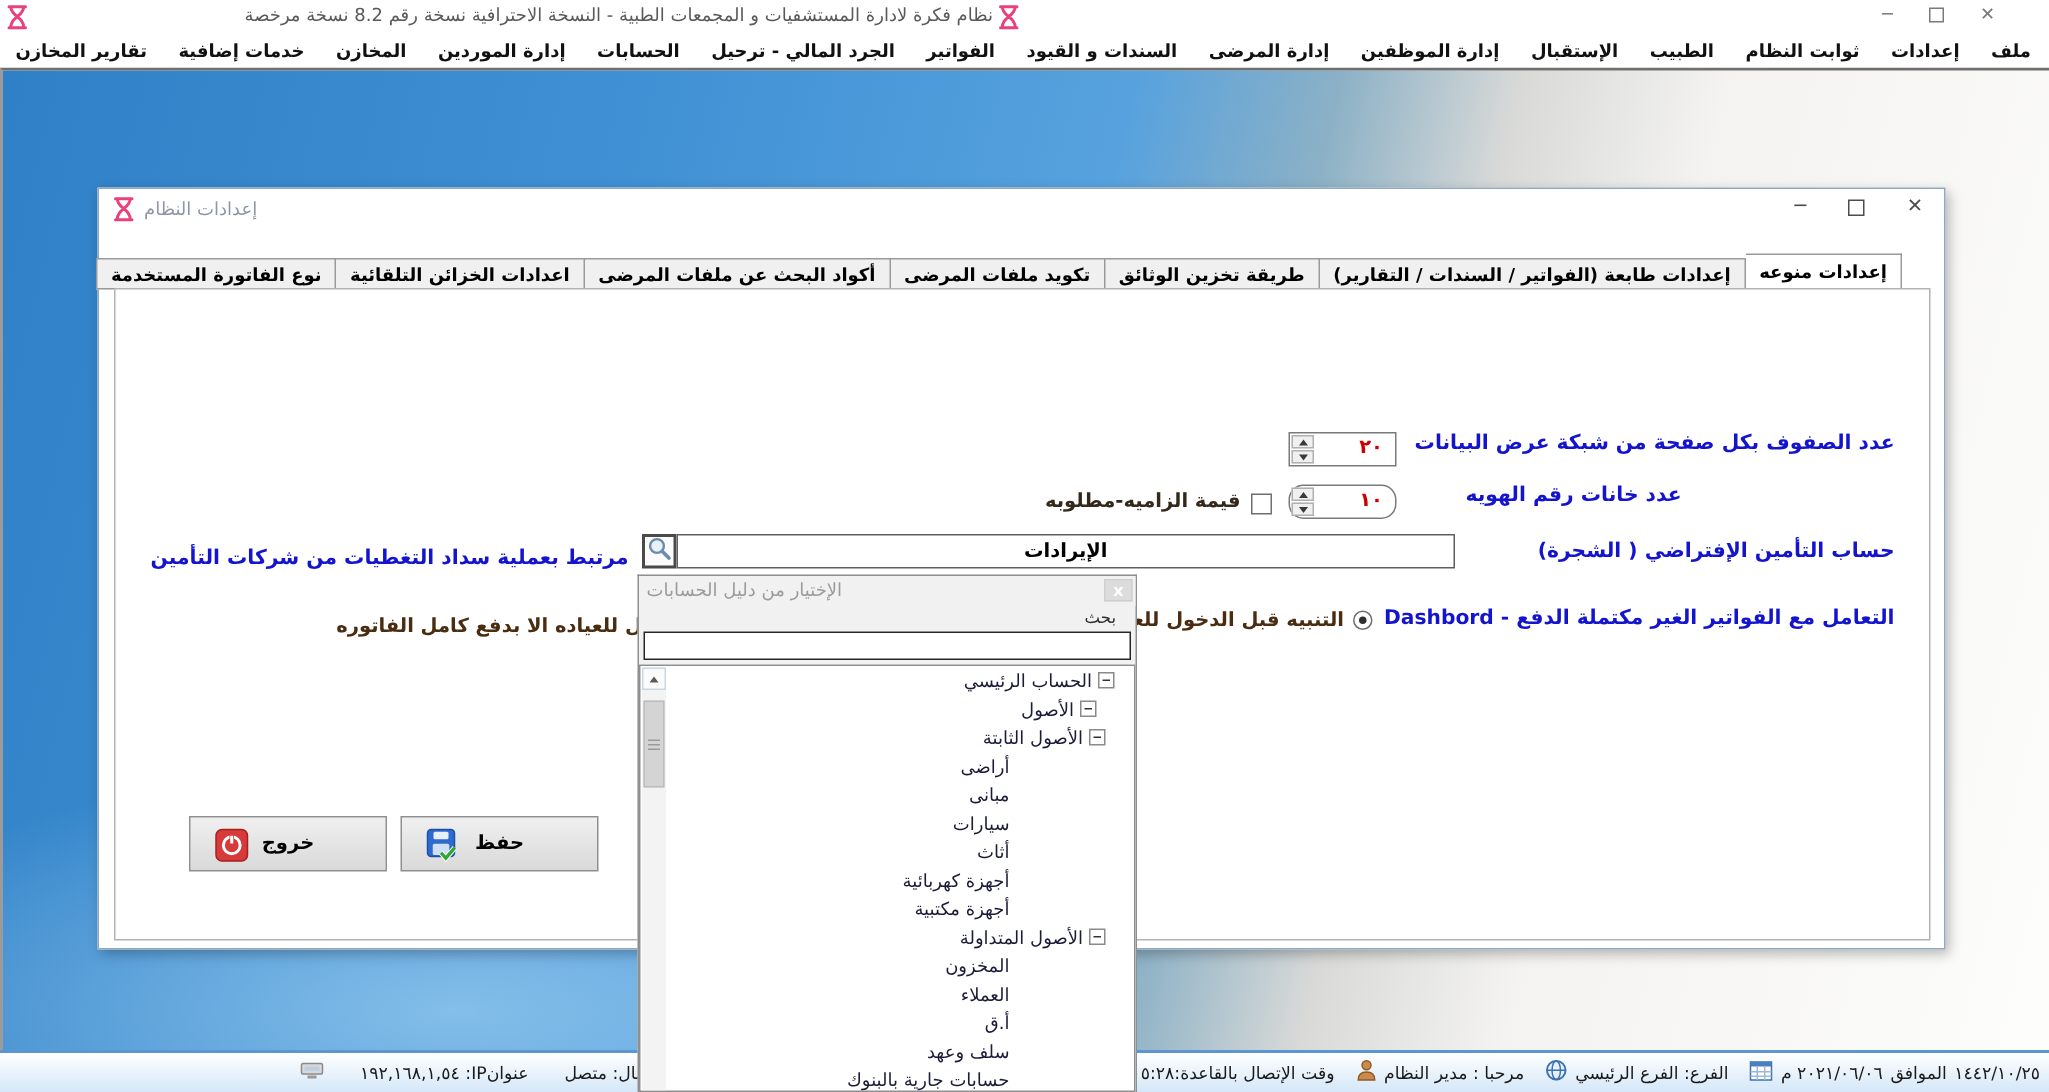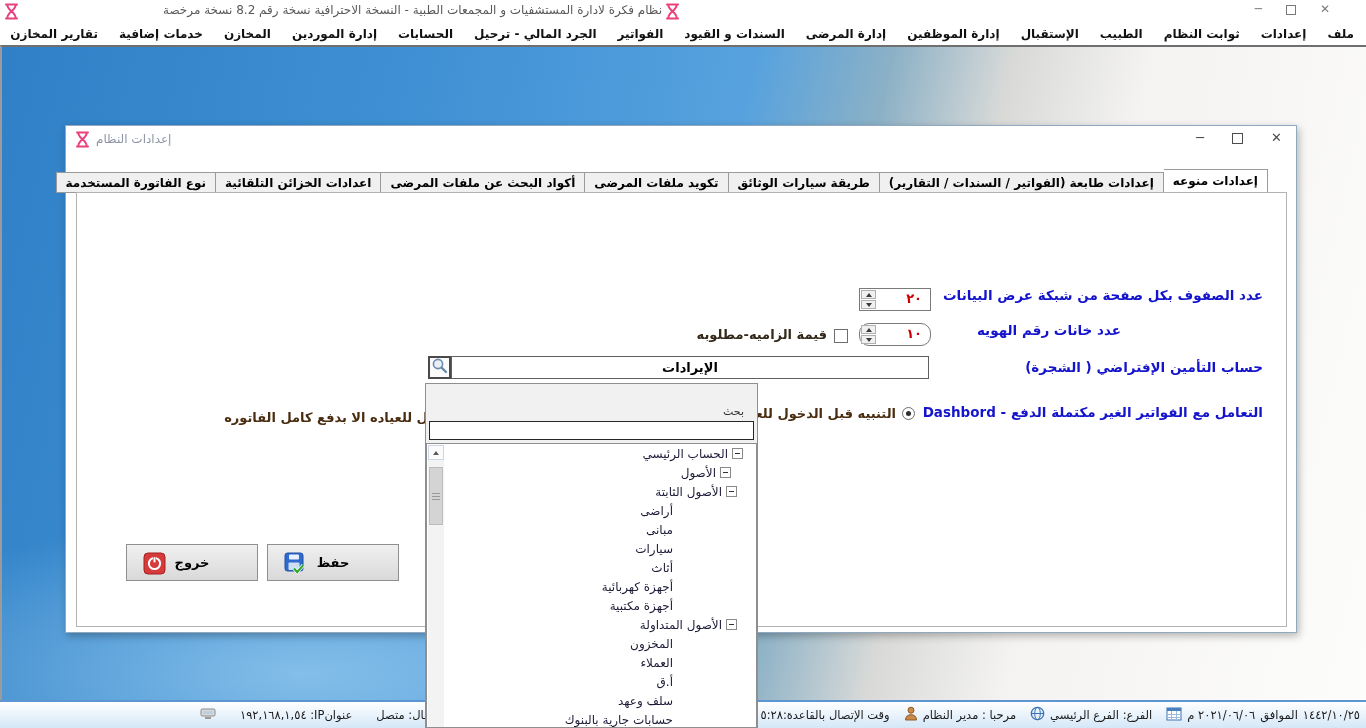--- a/index.html
+++ b/index.html
@@ -54,21 +54,21 @@
   .spin .val{position:absolute;right:8px;top:2px;font-size:13px;font-weight:bold;color:#cc0000;}
   .spin .btns{position:absolute;left:1px;top:1px;width:15px;height:19px;display:flex;flex-direction:column;gap:1px;}
   .spin .btns i{flex:1;background:#f0f0f0;border:1px solid #b0b0b0;display:flex;align-items:center;justify-content:center;}
   .tri-u{width:0;height:0;border-left:3px solid transparent;border-right:3px solid transparent;border-bottom:4px solid #3a3a3a;}
   .tri-d{width:0;height:0;border-left:3px solid transparent;border-right:3px solid transparent;border-top:4px solid #3a3a3a;}
 
   .chk{position:absolute;width:14px;height:14px;border:1px solid #6e6e6e;background:#fff;}
   .radio{position:absolute;width:13px;height:13px;border:1px solid #6e6e6e;border-radius:50%;background:#fff;}
   .radio.sel::after{content:"";position:absolute;left:3px;top:3px;width:5px;height:5px;border-radius:50%;background:#2f2f2f;}
 
-  .txt-ins{position:absolute;left:385px;top:230px;width:478px;height:23px;border:1px solid #5f5f5f;background:#fff;
+  .txt-ins{position:absolute;left:385px;top:230px;width:519px;height:23px;border:1px solid #5f5f5f;background:#fff;
     text-align:center;font-size:13px;font-weight:bold;color:#000;line-height:21px;}
   .mag-btn{position:absolute;left:362px;top:230px;width:23px;height:23px;border:2px solid #4a4a4a;background:#fbfbfb;
     display:flex;align-items:center;justify-content:center;cursor:pointer;}
 
   .btn{position:absolute;width:132px;height:37px;background:linear-gradient(#f0f0f0,#d9d9d9);
     border:1px solid #8f8f8f;cursor:pointer;}
   .btn .btn-text{position:absolute;left:0;top:0;width:100%;height:100%;display:flex;align-items:center;justify-content:center;
     font-size:13px;font-weight:bold;color:#000;}
   .btn svg{position:absolute;left:16px;top:7px;}
 
@@ -149,21 +149,21 @@
     <span class="dlg-title">إعدادات النظام</span>
     <div class="dlg-ctrls">
       <span>─</span>
       <span class="glyph-box" style="border-color:#4d4d4d;width:11px;height:11px;"></span>
       <span>✕</span>
     </div>
 
     <div class="tabstrip">
       <span class="tab active">إعدادات منوعه</span>
       <span class="tab">إعدادات طابعة (الفواتير / السندات / التقارير)</span>
-      <span class="tab">طريقة سيارات الوثائق</span>
+      <span class="tab">طريقة تخزين الوثائق</span>
       <span class="tab">تكويد ملفات المرضى</span>
       <span class="tab">أكواد البحث عن ملفات المرضى</span>
       <span class="tab">اعدادات الخزائن التلقائية</span>
       <span class="tab">نوع الفاتورة المستخدمة</span>
     </div>
 
     <div class="panel"></div>
 
     <span class="lblB" style="right:33px;top:161px;">عدد الصفوف بكل صفحة من شبكة عرض البيانات</span>
     <div class="spin" style="left:793px;top:162px;">
@@ -196,20 +196,21 @@
     <span class="lblB" style="right:33px;top:233px;">حساب التأمين الإفتراضي ( الشجرة)</span>
     <div class="txt-ins">الإيرادات</div>
     <div class="mag-btn">
       <span>
         <svg width="17" height="17" viewBox="0 0 17 17">
             <circle cx="7" cy="7" r="4.6" fill="#e9f0f7" stroke="#6b8cae" stroke-width="1.6"></circle>
             <line x1="10.6" y1="10.6" x2="15" y2="15" stroke="#6b8cae" stroke-width="2.4" stroke-linecap="round"></line>
           </svg>
       </span>
     </div>
+    <span class="lblB" style="right:877px;top:238px;">مرتبط بعملية سداد التغطيات من شركات التأمين</span>
 
     <span class="lblB" style="right:33px;top:278px;">التعامل مع الفواتير الغير مكتملة الدفع - Dashbord</span>
     <span class="radio sel" style="left:836px;top:281px;"></span>
     <span class="lblD" style="right:400px;top:280px;color:#4a2d10;">التنبيه قبل الدخول للعيادة</span>
     <span class="radio" style="left:432px;top:284px;"></span>
     <span class="lblD" style="right:807px;top:284px;color:#4a2d10;">منع الدخول للعياده الا بدفع كامل الفاتوره</span>
 
     <div class="btn" style="left:201px;top:418px;">
       <svg width="23" height="23" viewBox="0 0 23 23">
         <rect x="1" y="1" width="18" height="18" rx="2.5" fill="#2f6bce" stroke="#1d4fa8"></rect>
@@ -284,20 +285,24 @@
             <rect x="3" y="4" width="10" height="3" fill="#bfcfdf"></rect>
             <rect x="5" y="10" width="6" height="2" fill="#9a9a9a"></rect>
           </svg>
       </span>
       <span>عنوانIP:  ١٩٢,١٦٨,١,٥٤</span>
       <span>حالة الاتصال: متصل</span>
     </div>
   </div>
 
   <div id="popup">
+    <div class="pop-head">
+      <span class="pop-title">الإختيار من دليل الحسابات</span>
+      <span class="pop-close">x</span>
+    </div>
     <span class="pop-search-label">بحث</span>
     <input class="pop-input" type="text" value="" style="">
     <div class="tree">
       <div class="vscroll">
         <span class="vs-up">
             <span class="tri-u" style="border-bottom-color:#5a5a5a;"></span>
           </span>
         <span class="vs-thumb">
             <i></i>
             <i></i>

